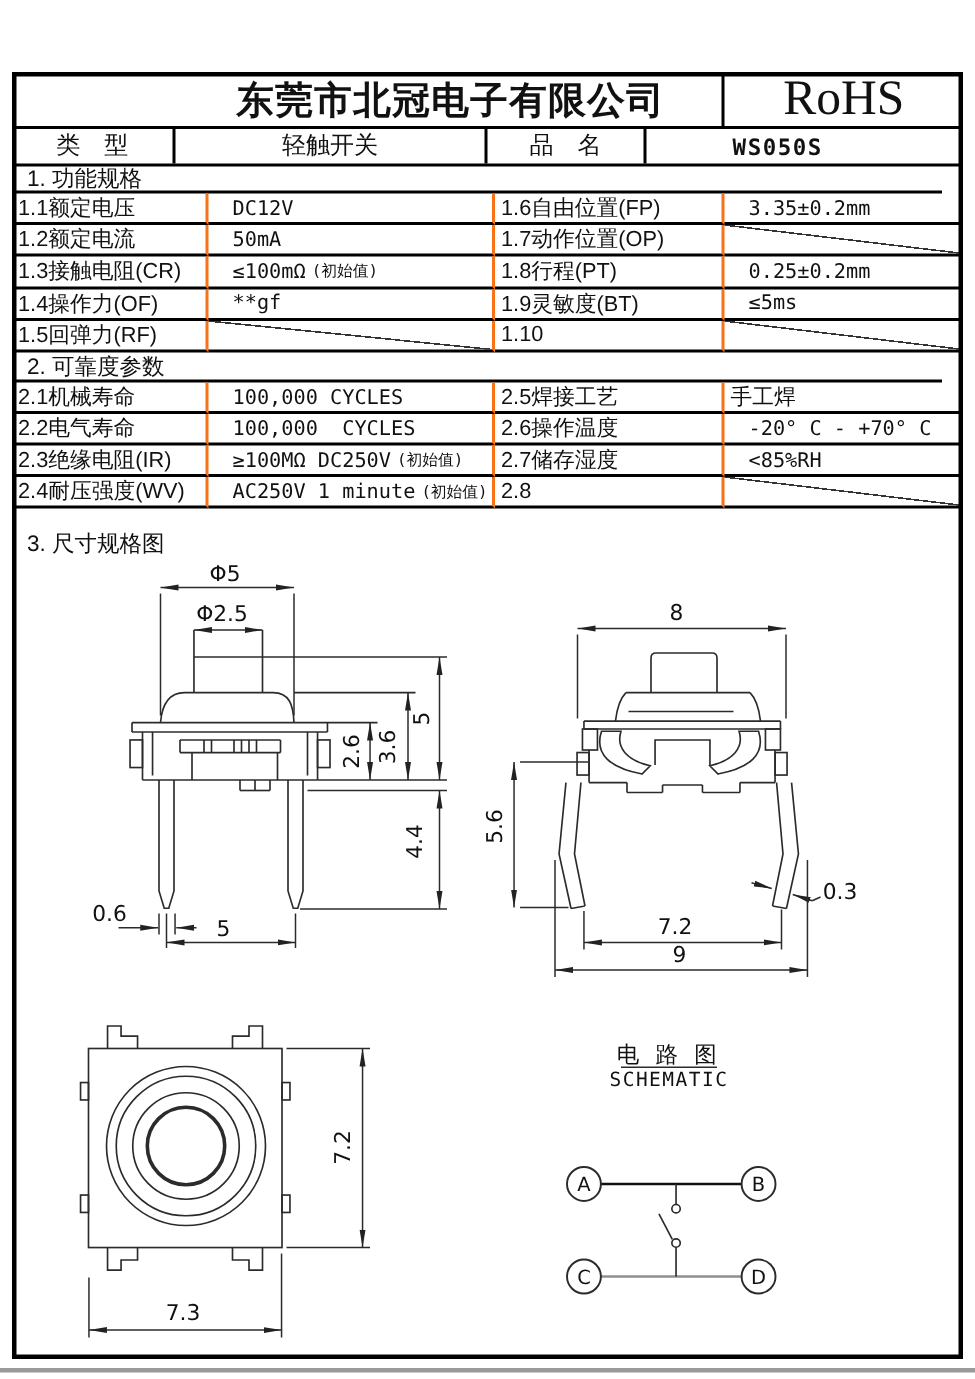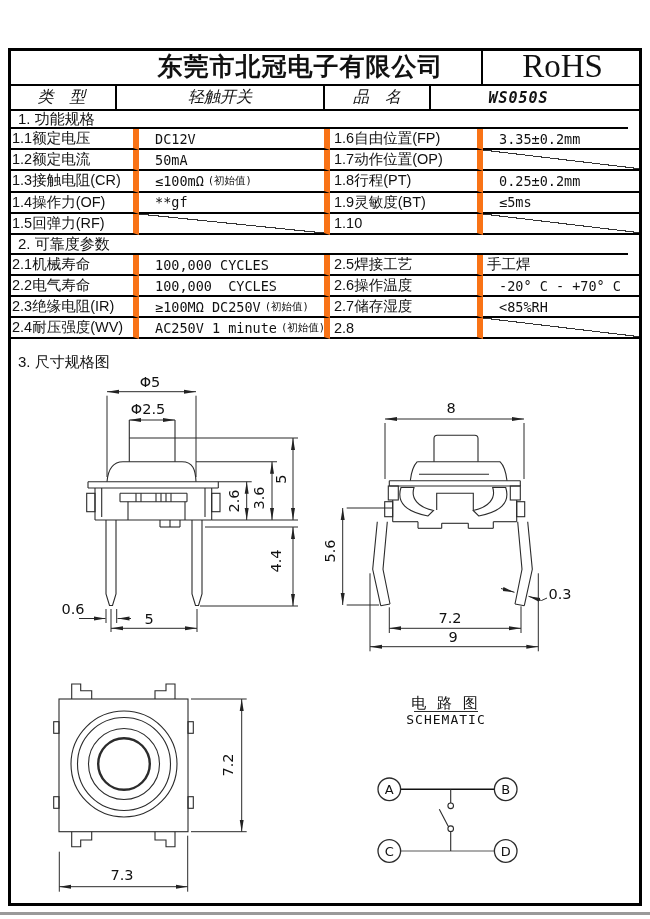--- a/index.html
+++ b/index.html
@@ -13,34 +13,34 @@
   .frame{left:8px;top:48px;width:634px;height:858px;border:3px solid #000;z-index:6;pointer-events:none;}
   .shadow-bottom{left:0;top:912px;width:650px;height:3px;background:#9a9a9a;z-index:1;}
   
   .hdr{left:8px;top:48px;width:634px;height:38px;display:grid;grid-template-columns:475px 159px;border-bottom:2px solid #000;z-index:2;}
   .hdr .company{border-right:2px solid #000;display:flex;align-items:center;justify-content:center;
     font-size:25px;font-weight:bold;letter-spacing:1px;padding-left:112px;box-sizing:border-box;}
   .hdr .rohs{display:flex;align-items:center;justify-content:center;
     font-family:"Liberation Serif","DejaVu Serif",serif;font-size:33px;}
   
   .typerow{left:8px;top:86px;width:634px;height:25px;display:grid;grid-template-columns:109px 208px 106px 211px;border-bottom:2px solid #000;z-index:2;font-size:16px;}
-  .typerow > div{display:flex;align-items:center;justify-content:center;border-right:2px solid #000;font-style:italic;}
+  .typerow > div{display:flex;align-items:center;justify-content:center;border-right:2px solid #000;}
   .typerow > div:last-child{border-right:none;padding-right:36px;}
   .typerow .pn{font-family:"DejaVu Sans Mono","Liberation Mono",monospace;font-weight:bold;font-size:15px;letter-spacing:1px;}
   
   .sechdr{left:8px;width:620px;border-bottom:2px solid #000;display:flex;align-items:center;
     padding-left:10px;font-size:15px;z-index:2;}
   .sec1{top:111px;height:18px;}
   .sec2{top:235px;height:20px;}
   .sec3{top:352px;height:21px;border-bottom:none;}
   
   .spec{left:8px;width:634px;display:grid;grid-template-columns:131px 191px 153px 159px;z-index:2;}
   .tbl1{top:129px;grid-auto-rows:21.2px;}
   .tbl2{top:255px;grid-auto-rows:21px;}
-  .spec .c{border-right:6px solid #f97316;border-bottom:2px solid #000;display:flex;align-items:center;
+  .spec .c{border-right:2px solid #f97316;border-bottom:2px solid #000;display:flex;align-items:center;
     overflow:hidden;white-space:pre;box-sizing:border-box;}
   .spec .c:nth-child(4n){border-right:none;}
   .lc{font-size:14.5px;padding-left:4px;}
   .vc{font-family:"DejaVu Sans Mono","Liberation Mono",monospace;font-size:13.5px;padding-left:16px;}
   .note{font-size:10.5px;margin-left:4px;}
   .diag{background-image:linear-gradient(to right top,transparent 48.6%,#333 48.6%,#333 51.4%,transparent 51.4%);}
   
   .draw{left:0;top:0;width:650px;height:919px;z-index:3;pointer-events:none;}
   svg .ln{stroke:#2b2b2b;stroke-width:1.1;fill:none;}
   svg .dimln{stroke:#2b2b2b;stroke-width:1;fill:none;}

